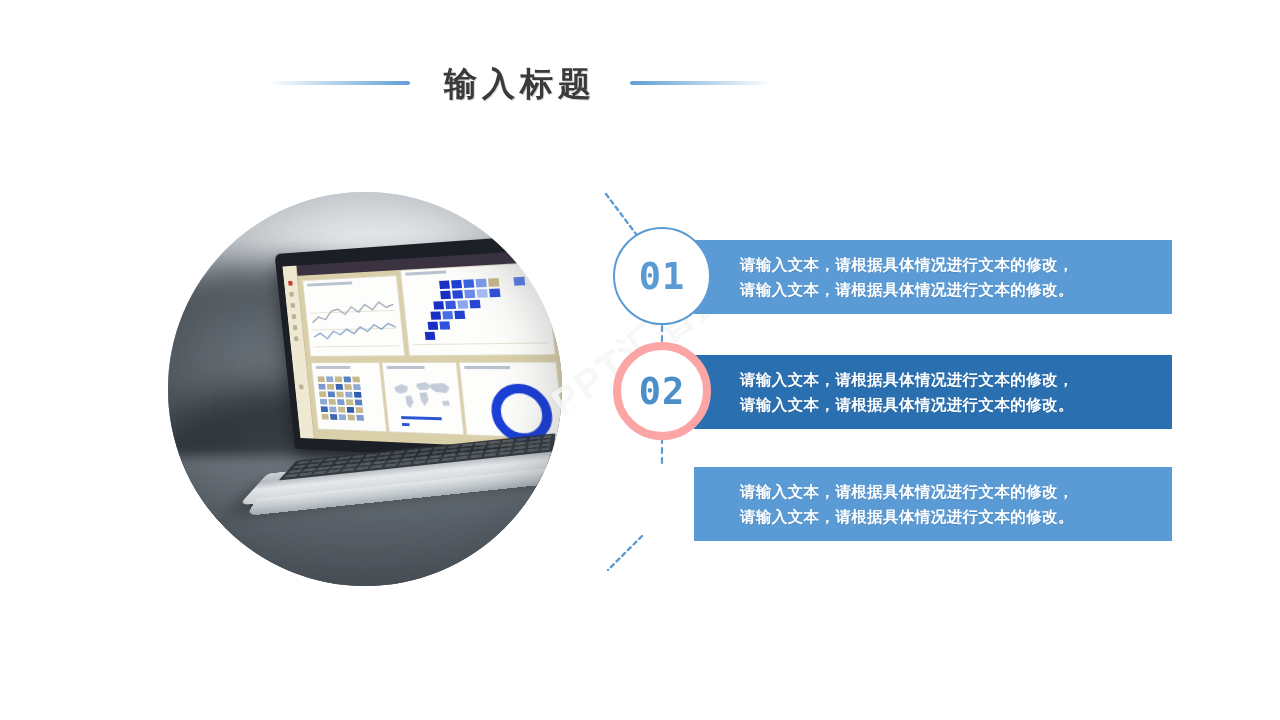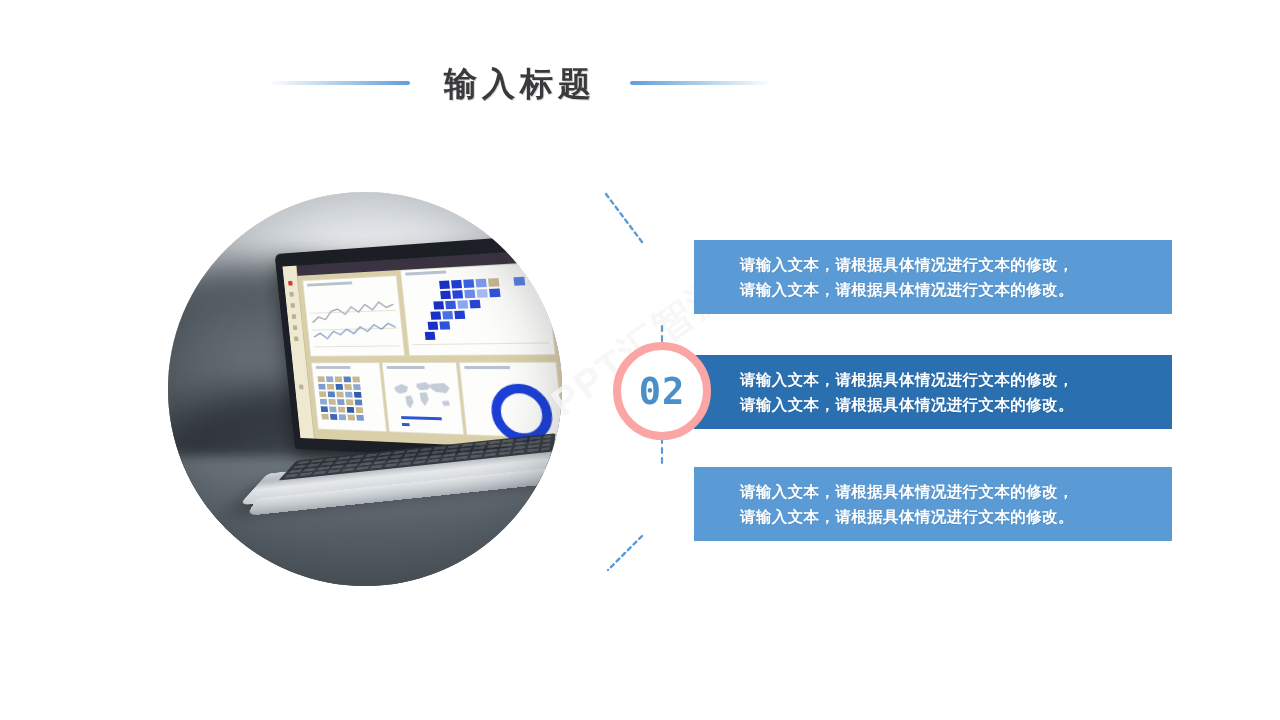--- a/index.html
+++ b/index.html
@@ -429,20 +429,23 @@
   </svg>
 
   <div class="rows">
 
     <div class="bar" style="top:240px; background:#5b9bd5;">
       <div class="bar-text">
         <div>请输入文本，请根据具体情况进行文本的修改，</div>
         <div>请输入文本，请根据具体情况进行文本的修改。</div>
       </div>
     </div>
+    <div class="circle" style="left:613px; top:227px; border:2.5px solid #5b9bd5;">
+      <span class="circle-num" style="color:#5b9bd5;">01</span>
+    </div>
 
     <div class="bar" style="top:355px; background:#2a6fb0;">
       <div class="bar-text">
         <div>请输入文本，请根据具体情况进行文本的修改，</div>
         <div>请输入文本，请根据具体情况进行文本的修改。</div>
       </div>
     </div>
     <div class="circle" style="left:613px; top:342px; border:8px solid #fca5a5;">
       <span class="circle-num" style="color:#4a8fc8;">02</span>
     </div>

